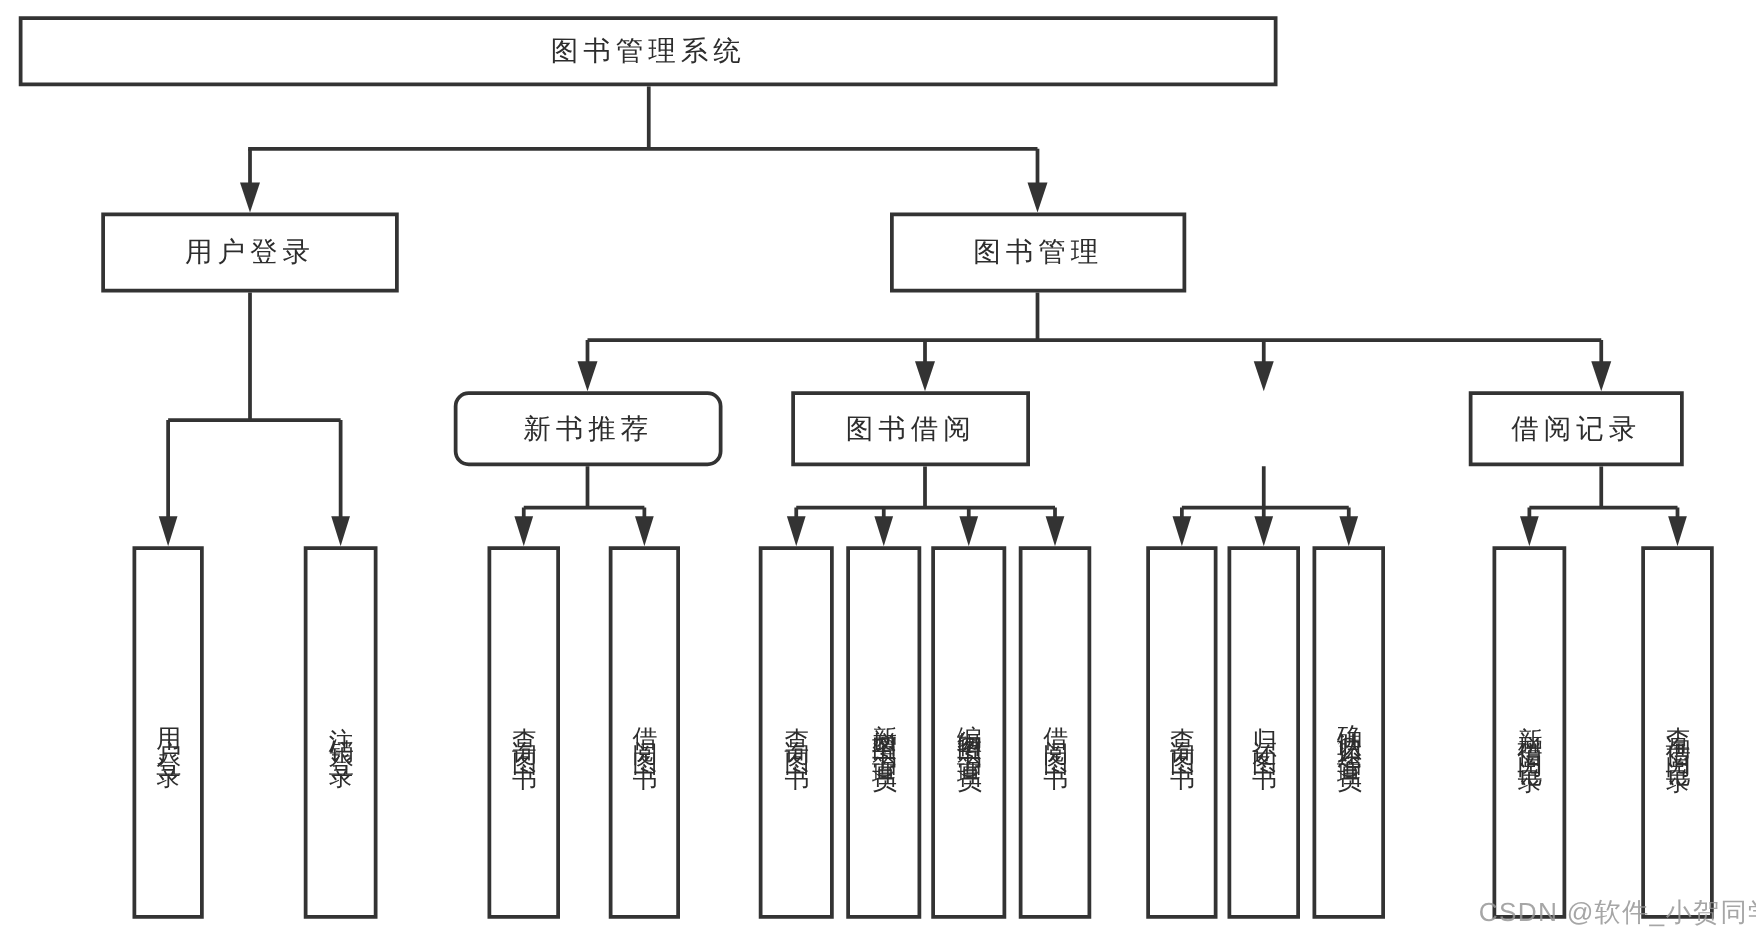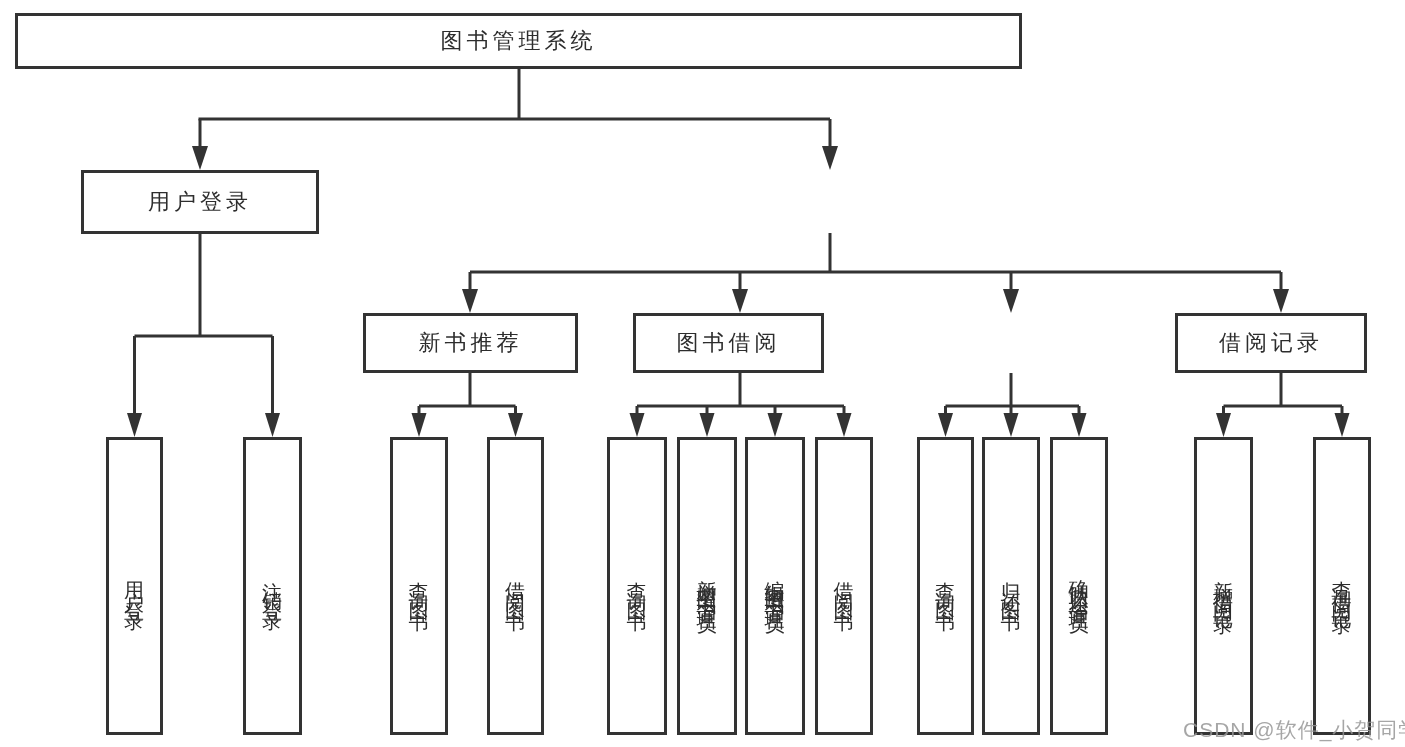--- a/index.html
+++ b/index.html
@@ -133,24 +133,25 @@
       <polygon points="1003.5,413 1018.5,413 1011,437"></polygon>
       <polygon points="1071.5,413 1086.5,413 1079,437"></polygon>
       <polygon points="1216,413 1231,413 1223.5,437"></polygon>
       <polygon points="1334.5,413 1349.5,413 1342,437"></polygon>
     </g>
   </svg>
 
   <div class="node" style="left:15px; top:13px; width:1007px; height:56px;">图书管理系统</div>
 
   <div class="node" style="left:81px; top:170px; width:238px; height:64px;">用户登录</div>
+  <div class="node" style="left:712px; top:170px; width:237px; height:64px;">图书管理</div>
 
-  <div class="node" style="left:363px; top:313px; width:215px; height:60px;">新书推荐</div>
+  <div class="node" style="left:363px; top:313px; width:215px; height:60px;border-radius:12px;">新书推荐</div>
   <div class="node" style="left:633px; top:313px; width:191px; height:60px;">图书借阅</div>
-  <div class="node" style="left:1175px; top:313px; width:192px; height:60px;">借阅记录</div>
+  <div class="node" style="left:1175px; top:313px; width:172px; height:60px;">借阅记录</div>
 
   <div class="vnode" style="left:106px; top:437px; width:57px; height:298px;">用户登录</div>
   <div class="vnode" style="left:243px; top:437px; width:59px; height:298px;">注销登录</div>
 
   <div class="vnode" style="left:390px; top:437px; width:58px; height:298px;">查询图书</div>
   <div class="vnode" style="left:487px; top:437px; width:57px; height:298px;">借阅图书</div>
 
   <div class="vnode" style="left:607px; top:437px; width:60px; height:298px;">查询图书</div>
   <div class="vnode" style="left:677px; top:437px; width:60px; height:298px; letter-spacing:5px;">新增图书（管理员）</div>
   <div class="vnode" style="left:745px; top:437px; width:60px; height:298px; letter-spacing:5px;">编辑图书（管理员）</div>

